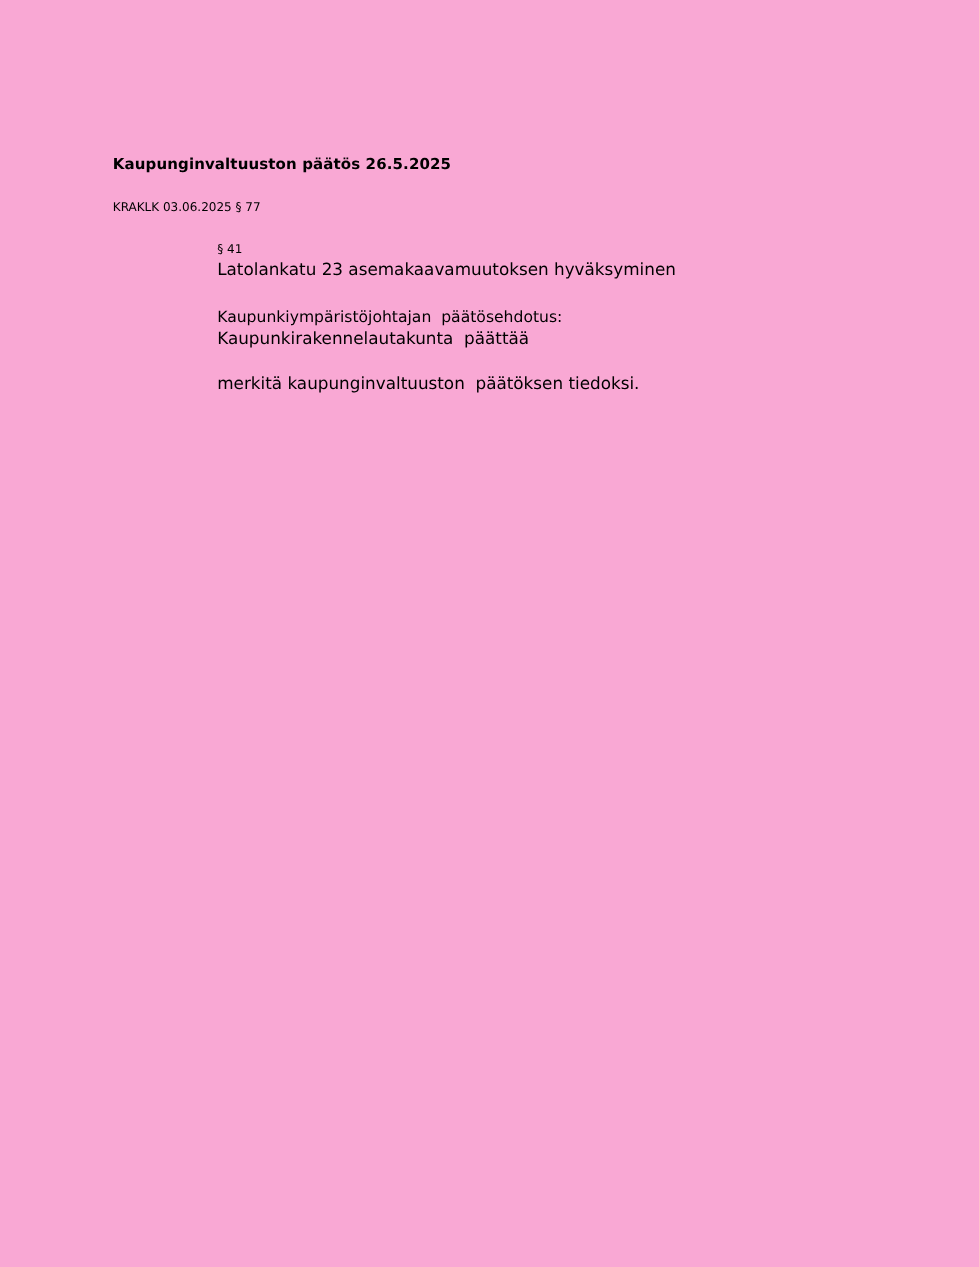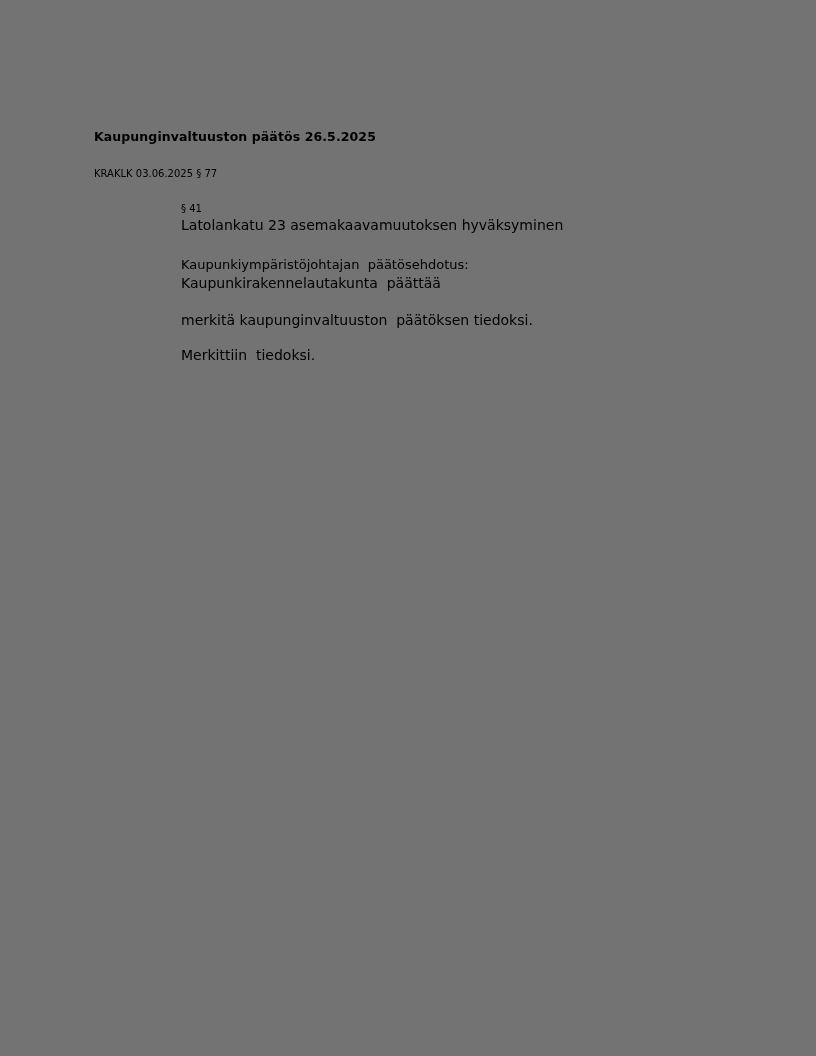--- a/index.html
+++ b/index.html
@@ -11,21 +11,21 @@
     width: 816px;
     height: 1056px;
     position: relative;
     font-family: "DejaVu Sans", sans-serif;
     color: #000000;
     -webkit-font-smoothing: antialiased;
   }
   .page {
     position: absolute;
     inset: 0;
-    background: #737373;
+    background: #f9a8d4;
   }
   .doc-title {
     position: absolute;
     left: 94px;
     top: 129px;
     font-size: 12.5px;
     font-weight: bold;
     letter-spacing: 0.1px;
     white-space: pre;
   }
@@ -95,16 +95,15 @@
 
     <p class="line">Kaupunkirakennelautakunta  päättää</p>
 
     <div class="gap-md"></div>
 
     <p class="line">merkitä kaupunginvaltuuston  päätöksen tiedoksi.</p>
 
     <div class="gap-sm"></div>
 
 
-    <p class="line">Merkittiin  tiedoksi.</p>
 
   </div>
 </div>
 
 </body></html>

